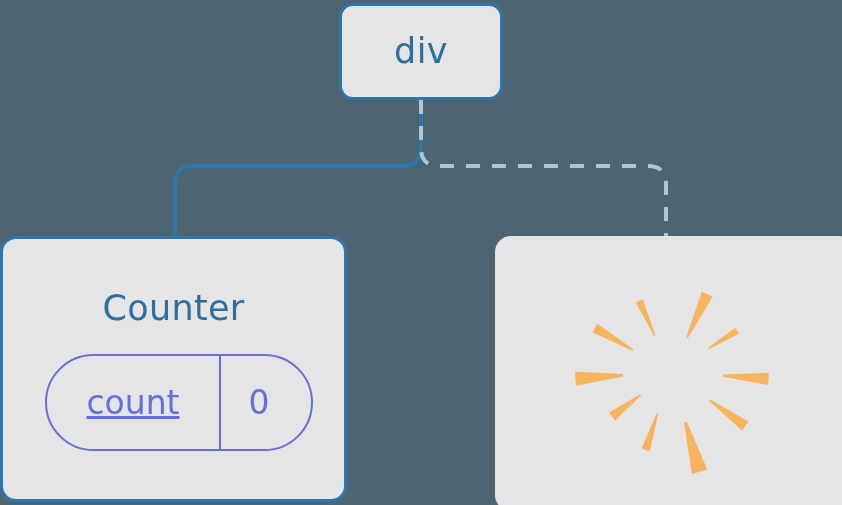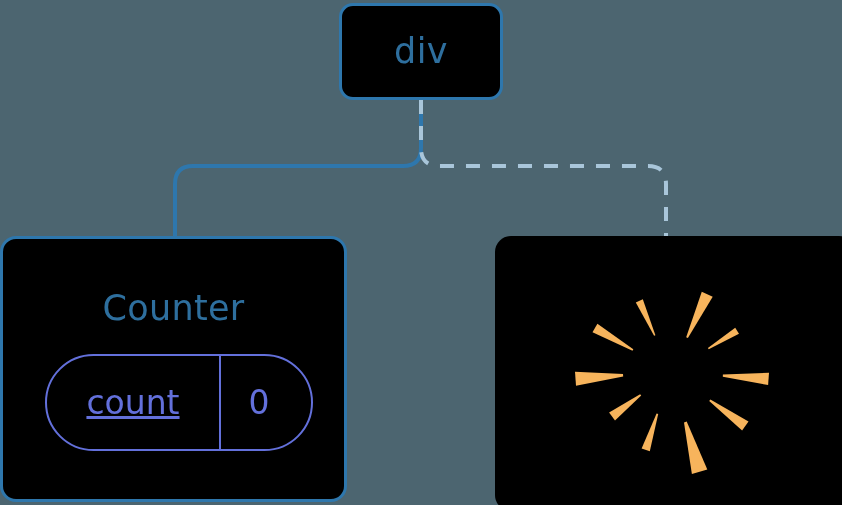--- a/index.html
+++ b/index.html
@@ -28,21 +28,21 @@
     left: 0;
     top: 0;
     width: 842px;
     height: 505px;
     z-index: 1;
   }
 
   
   .card {
     position: absolute;
-    background: #000000;
+    background: #e5e5e5;
     box-sizing: border-box;
     z-index: 2;
   }
 
   #div-node {
     left: 339px;
     top: 3px;
     width: 164px;
     height: 97px;
     border: 3px solid #2e77ad;

